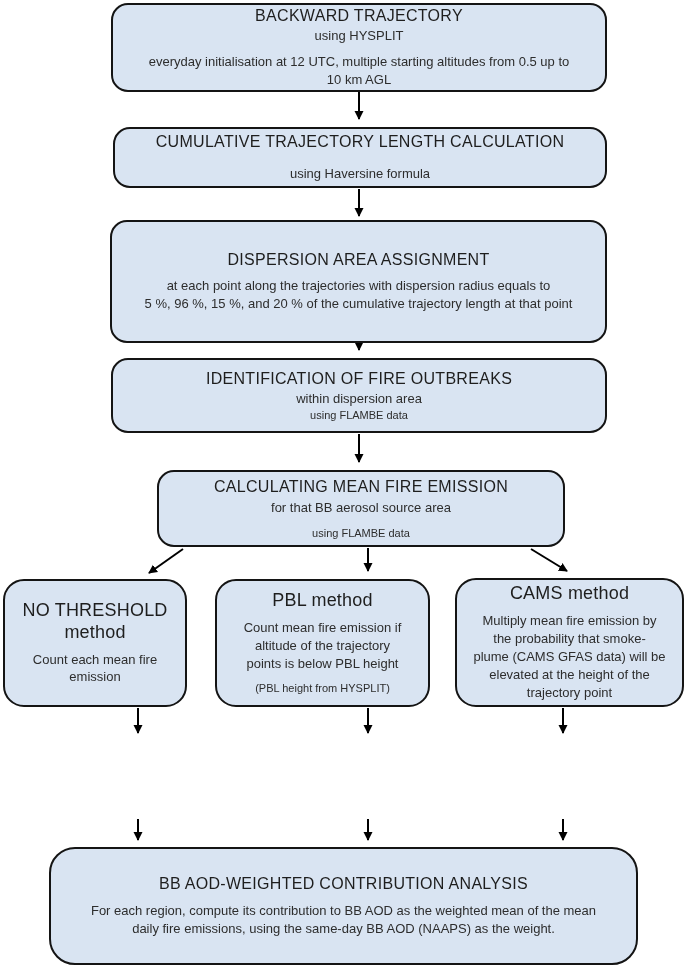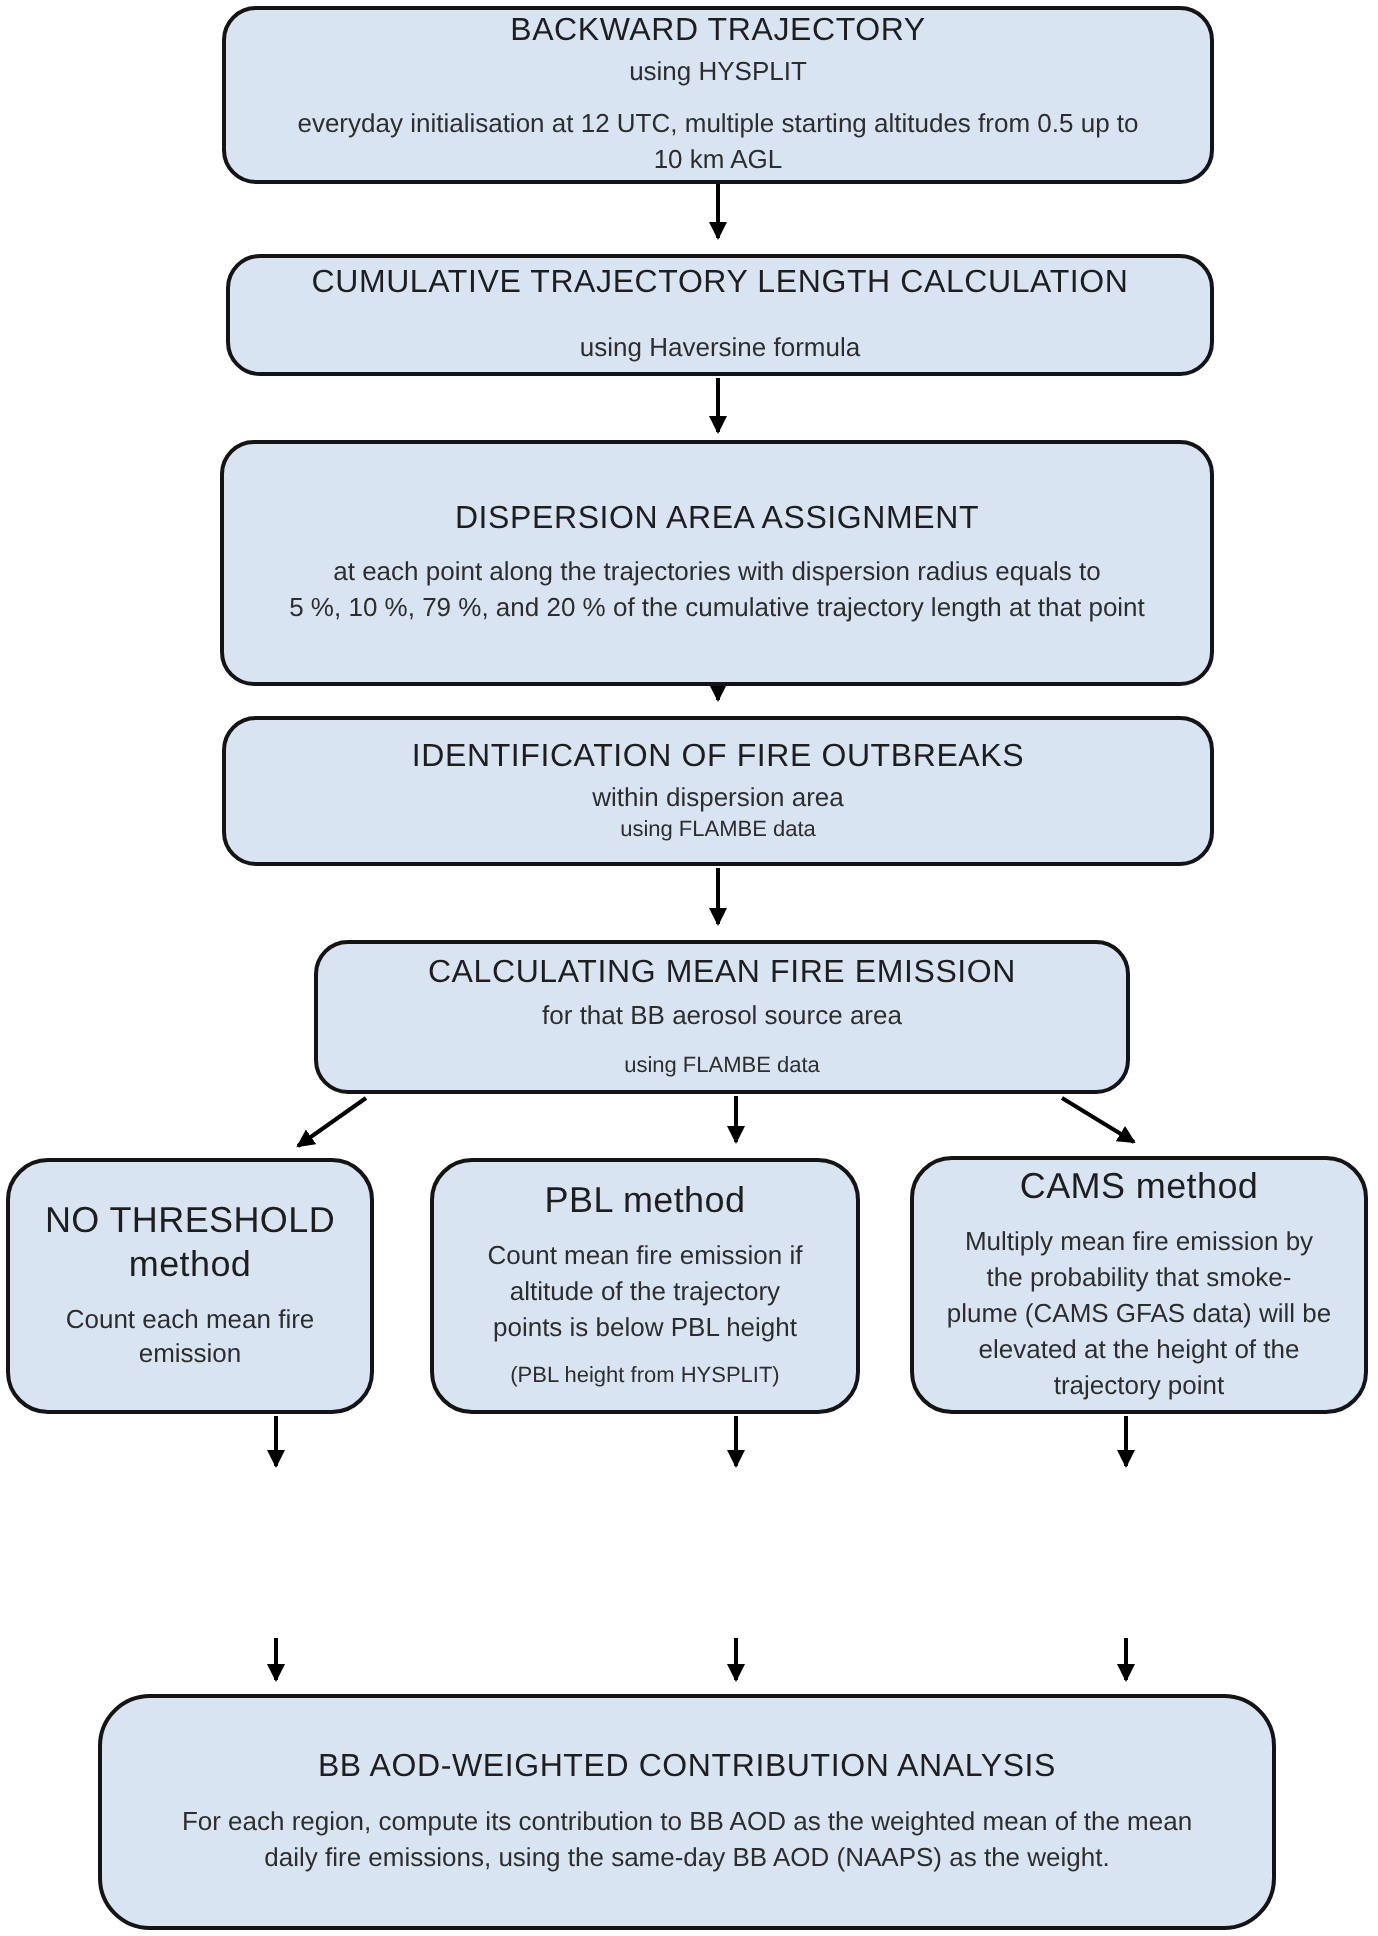--- a/index.html
+++ b/index.html
@@ -76,21 +76,21 @@
   </div>
 
   <div class="box" style="left:113px;top:127px;width:494px;height:61px;gap:11px;">
     <div class="title">CUMULATIVE TRAJECTORY LENGTH CALCULATION</div>
     <div class="sub mt-gap">using Haversine formula</div>
   </div>
 
   <div class="box" style="left:110px;top:220px;width:497px;height:123px;">
     <div class="title">DISPERSION AREA ASSIGNMENT</div>
     <div class="body">at each point along the trajectories  with dispersion radius equals to
-5 %, 10 %, 79 %, and 20 % of the cumulative trajectory length at that point</div>
+5 %, 96 %, 15 %, and 20 % of the cumulative trajectory length at that point</div>
   </div>
 
   <div class="box" style="left:111px;top:358px;width:496px;height:75px;">
     <div class="title">IDENTIFICATION OF FIRE OUTBREAKS</div>
     <div class="sub mt-tight">within dispersion area</div>
     <div class="note">using FLAMBE data</div>
   </div>
 
   <div class="box" style="left:157px;top:470px;width:408px;height:77px;">
     <div class="title">CALCULATING MEAN FIRE EMISSION</div>

